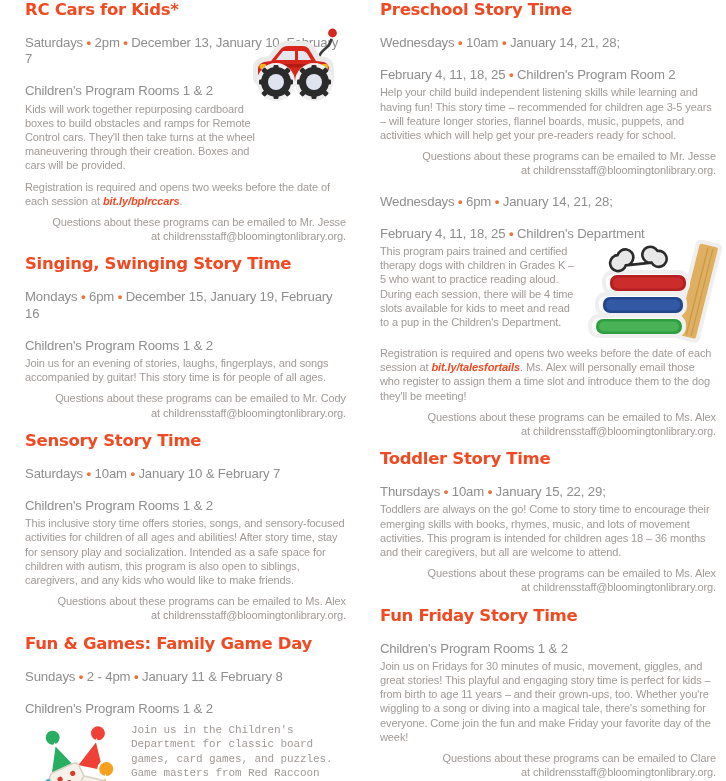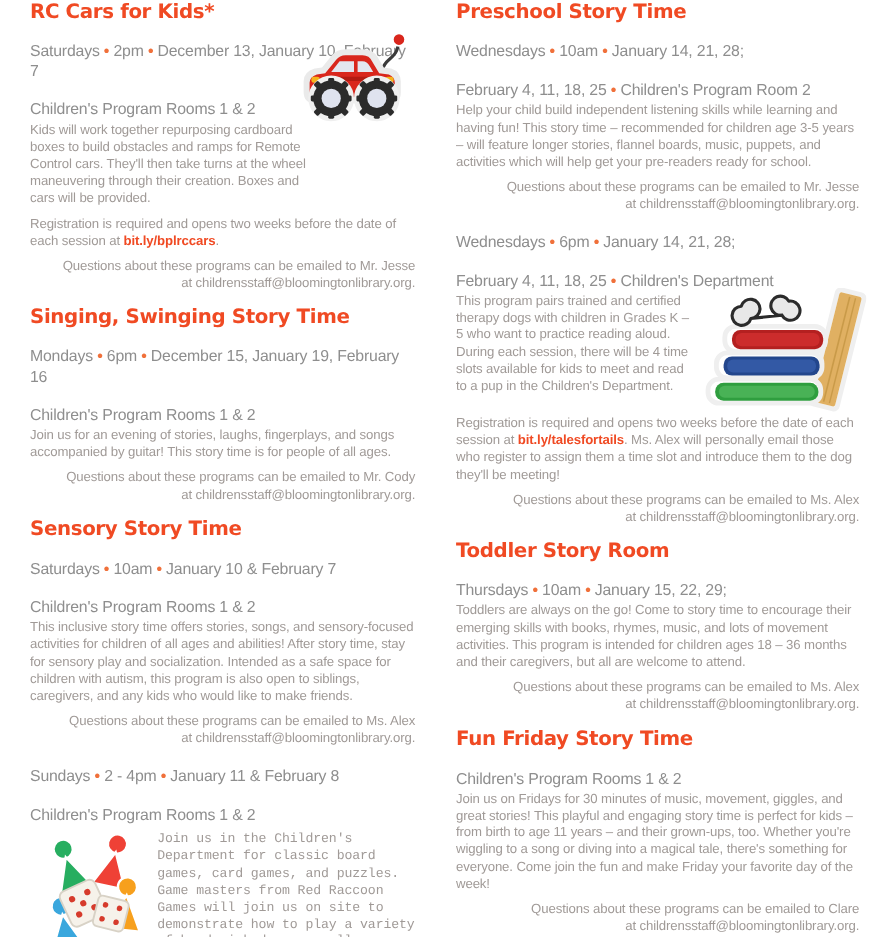--- a/index.html
+++ b/index.html
@@ -51,20 +51,21 @@
   .body-p {
     font-size: 11px;
     line-height: 14.2px;
     color: #a09a97;
     margin: 0 0 7px 0;
     letter-spacing: -0.1px;
   }
   .body-p:last-child { margin-bottom: 0; text-align: right; }
   .link {
     color: #f04a23;
+    font-style: italic;
     font-weight: bold;
   }
 
   
   .rc-wrap {
     position: absolute;
     right: -6px; top: 24px;
     width: 112px; height: 88px;
     z-index: 3;
     pointer-events: none;
@@ -156,20 +157,21 @@
 
       <div class="prog">
         <h2 class="prog-title">Sensory Story Time</h2>
         <div class="meta">Saturdays <span class="sep">•</span> 10am <span class="sep">•</span> January 10 &amp; February 7</div>
         <div class="meta">Children's Program Rooms 1 &amp; 2</div>
         <p class="body-p">This inclusive story time offers stories, songs, and sensory-focused activities for children of all ages and abilities! After story time, stay for sensory play and socialization. Intended as a safe space for children with autism, this program is also open to siblings, caregivers, and any kids who would like to make friends.</p>
         <p class="body-p"><span>Questions about these programs can be emailed to Ms. Alex</span><br><span>at childrensstaff@bloomingtonlibrary.org.</span></p>
       </div>
 
       <div class="prog">
+        <h2 class="prog-title">Fun &amp; Games: Family Game Day</h2>
         <div class="meta">Sundays <span class="sep">•</span> 2 - 4pm <span class="sep">•</span> January 11 &amp; February 8</div>
         <div class="meta">Children's Program Rooms 1 &amp; 2</div>
         <div class="game-wrap">
           <svg viewBox="0 0 108 104" width="108" height="104" xmlns="http://www.w3.org/2000/svg">
             <g stroke="#ffffff" stroke-width="2">
 
               <g transform="rotate(-18 38 28)">
                 <circle cx="38" cy="14" r="8" fill="#27ae60"></circle>
                 <path d="M38 21 L52 50 L24 50 Z" fill="#27ae60"></path>
               </g>
@@ -265,21 +267,21 @@
             </g>
           </svg>
         </div>
         <p class="body-p">This program pairs trained and certified therapy dogs with children in Grades K – 5 who want to practice reading aloud. During each session, there will be 4 time slots available for kids to meet and read to a pup in the Children's Department.</p>
         <div class="clear"></div>
         <p class="body-p"><span>Registration is required and opens two weeks before the date of each session at </span><span class="link">bit.ly/talesfortails</span><span>. Ms. Alex will personally email those who register to assign them a time slot and introduce them to the dog they'll be meeting!</span></p>
         <p class="body-p"><span>Questions about these programs can be emailed to Ms. Alex</span><br><span>at childrensstaff@bloomingtonlibrary.org.</span></p>
       </div>
 
       <div class="prog">
-        <h2 class="prog-title">Toddler Story Room</h2>
+        <h2 class="prog-title">Toddler Story Time</h2>
         <div class="meta">Thursdays <span class="sep">•</span> 10am <span class="sep">•</span> January 15, 22, 29;</div>
         <p class="body-p">Toddlers are always on the go! Come to story time to encourage their emerging skills with books, rhymes, music, and lots of movement activities. This program is intended for children ages 18 – 36 months and their caregivers, but all are welcome to attend.</p>
         <p class="body-p"><span>Questions about these programs can be emailed to Ms. Alex</span><br><span>at childrensstaff@bloomingtonlibrary.org.</span></p>
       </div>
 
       <div class="prog">
         <h2 class="prog-title">Fun Friday Story Time</h2>
         <div class="meta">Children's Program Rooms 1 &amp; 2</div>
         <p class="body-p">Join us on Fridays for 30 minutes of music, movement, giggles, and great stories! This playful and engaging story time is perfect for kids – from birth to age 11 years – and their grown-ups, too. Whether you're wiggling to a song or diving into a magical tale, there's something for everyone. Come join the fun and make Friday your favorite day of the week!</p>
         <p class="body-p"><span>Questions about these programs can be emailed to Clare</span><br><span>at childrensstaff@bloomingtonlibrary.org.</span></p>

